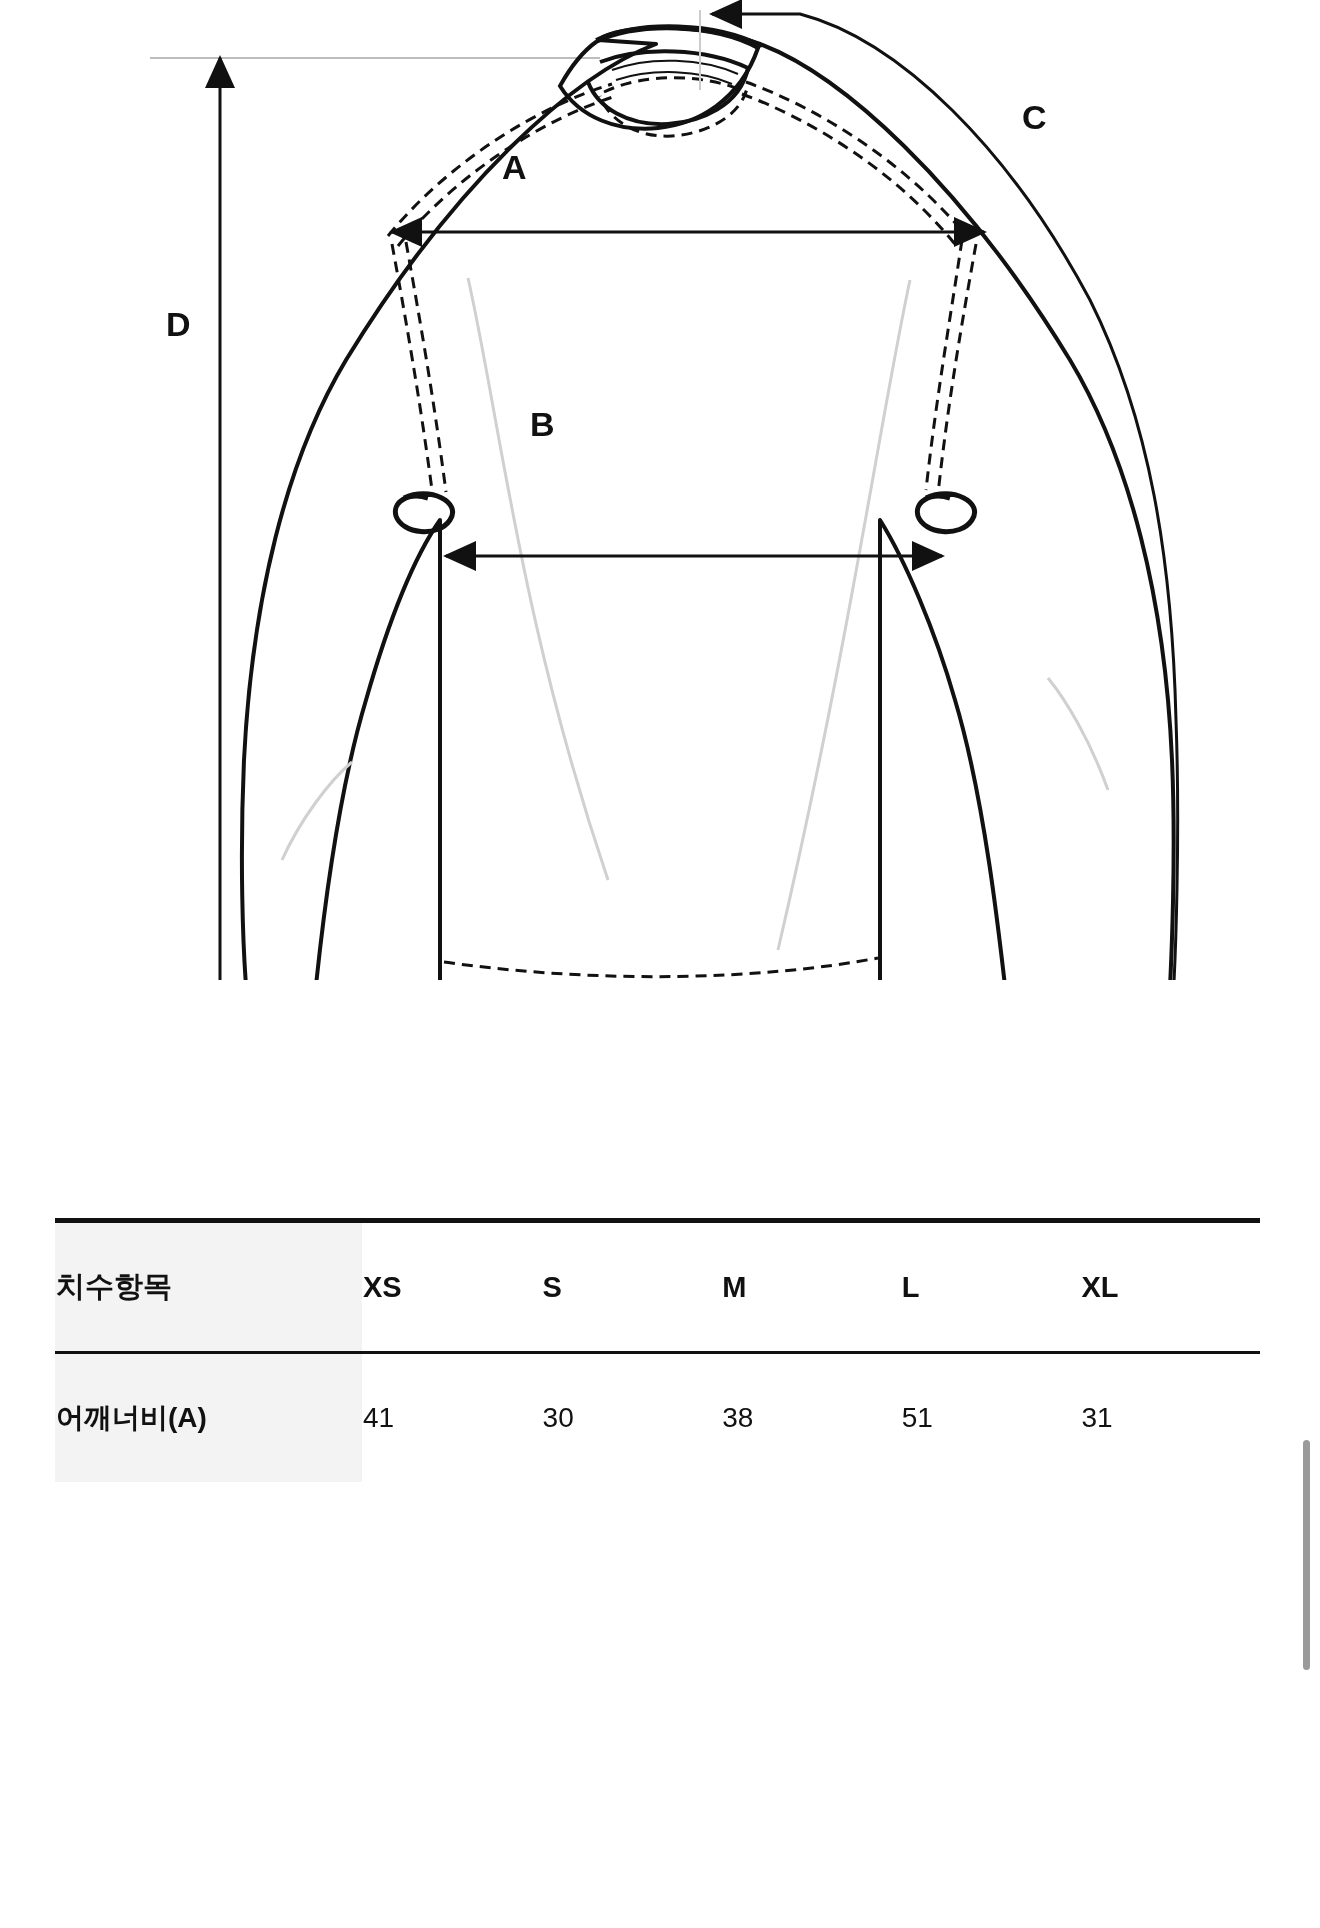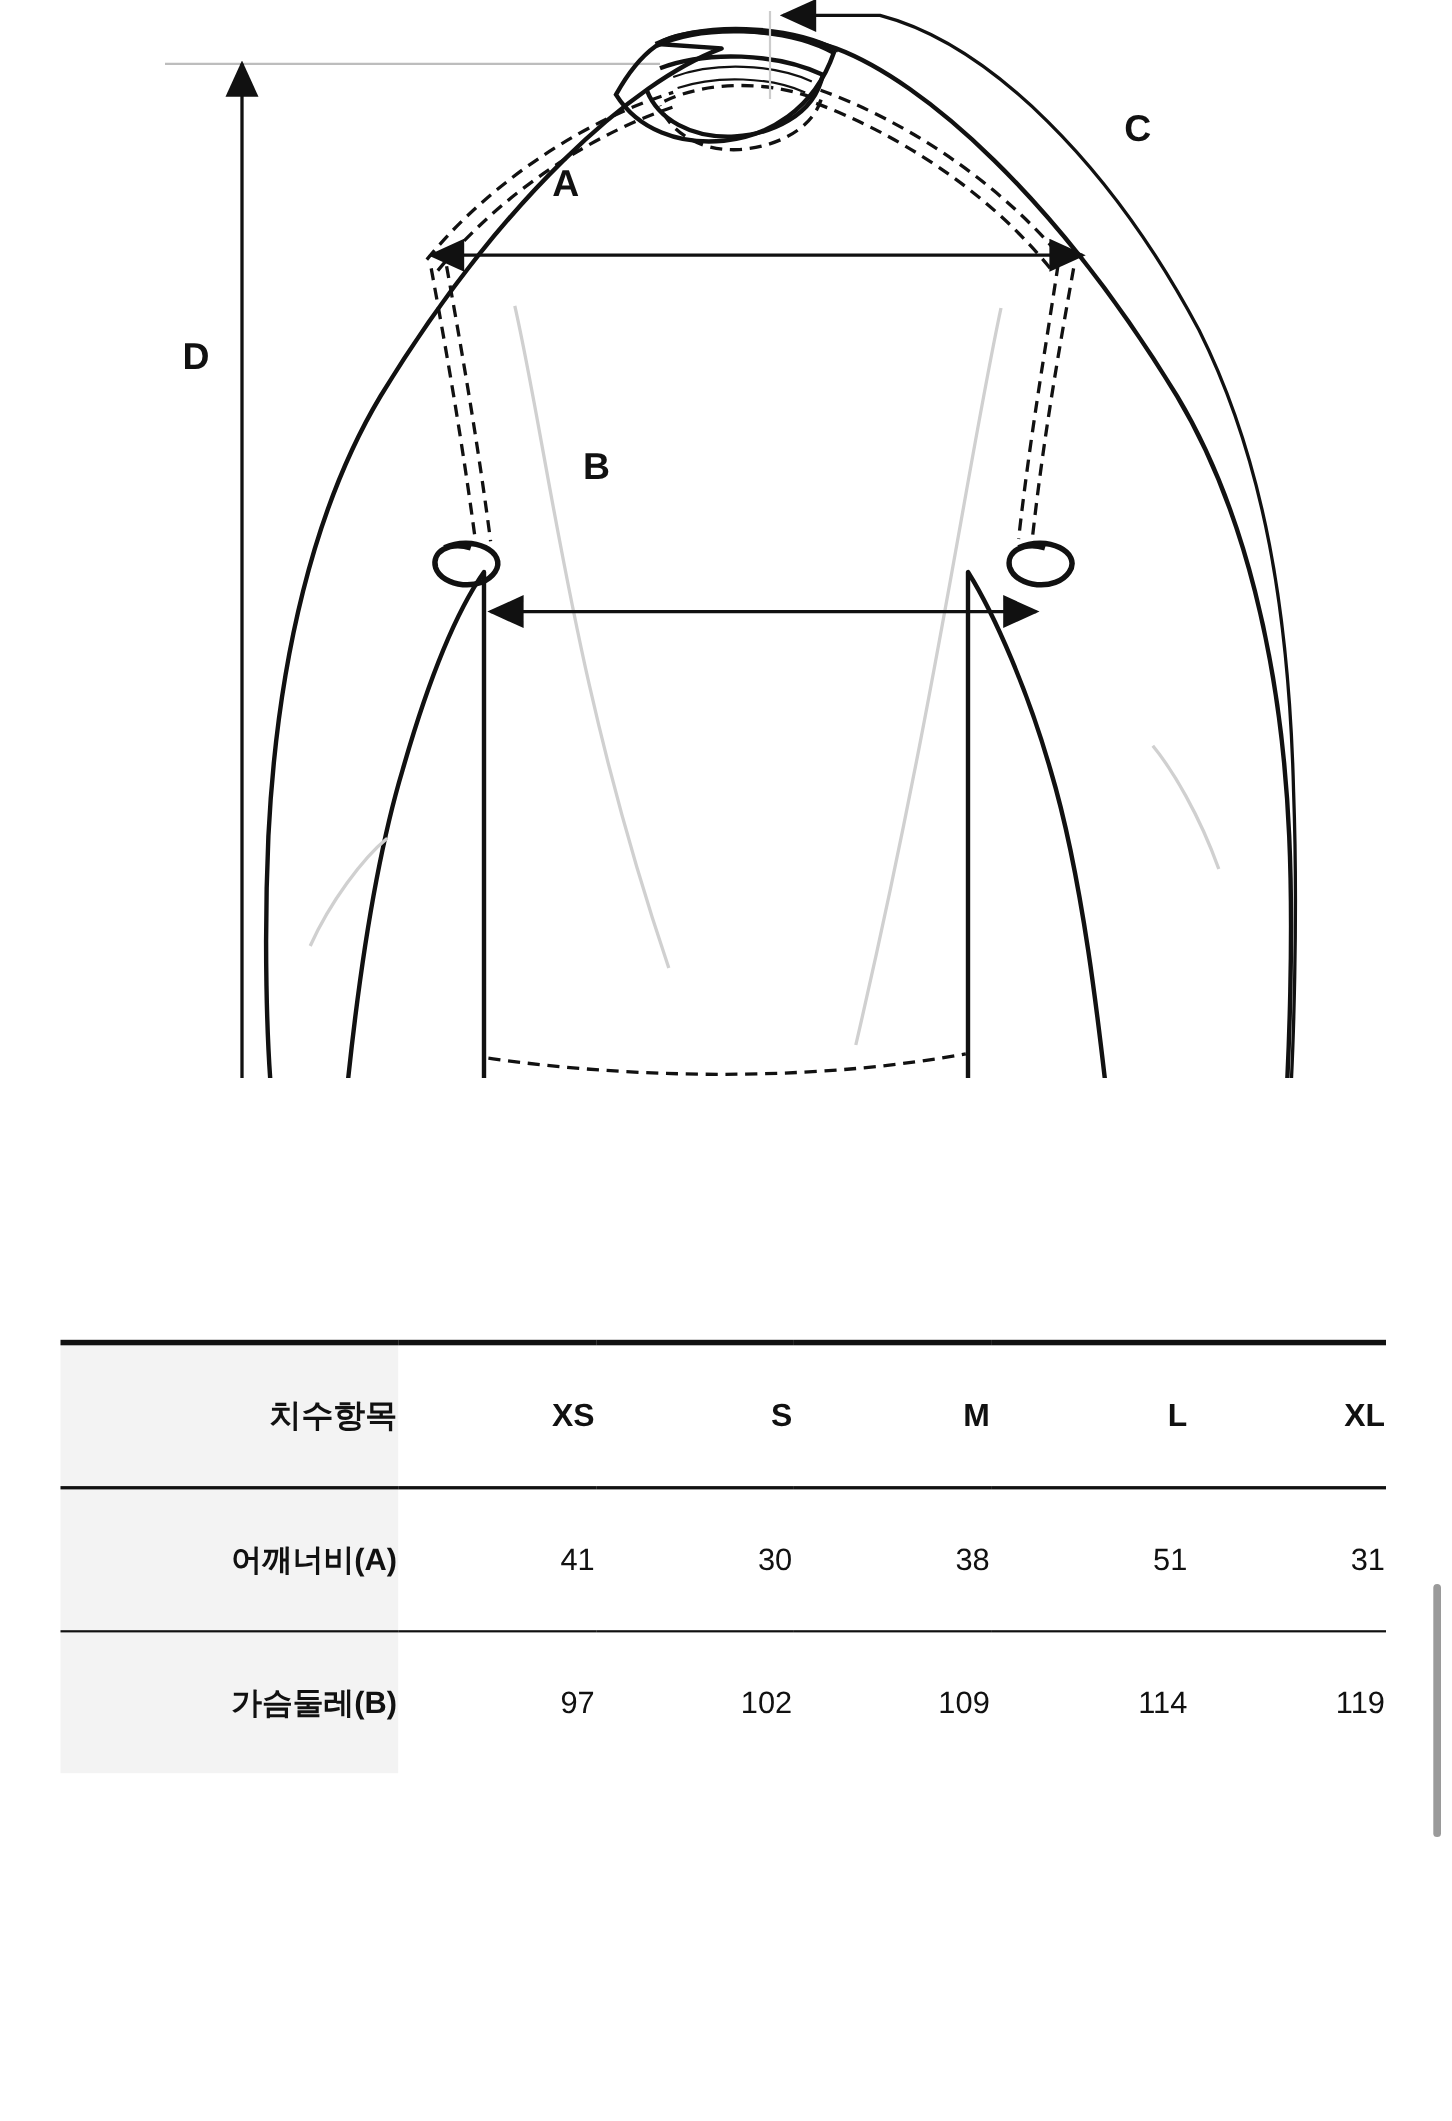--- a/index.html
+++ b/index.html
@@ -49,21 +49,21 @@
     width: 1205px;
   }
   table.size-table {
     border-collapse: collapse;
     width: 1205px;
     table-layout: fixed;
   }
   table.size-table th,
   table.size-table td {
     border: none;
-    text-align: right;
+    text-align: left;
     vertical-align: middle;
     font-family: "Liberation Sans", sans-serif;
   }
   
   table.size-table thead tr {
     border-top: 5px solid #111111;
   }
   table.size-table thead th {
     height: 126px;
     font-size: 29px;
@@ -233,27 +233,19 @@
       </thead>
       <tbody>
         <tr>
           <td class="label-cell">어깨너비(A)</td>
           <td>41</td>
           <td>30</td>
           <td>38</td>
           <td>51</td>
           <td>31</td>
         </tr>
-        <tr>
-          <td class="label-cell">가슴둘레(B)</td>
-          <td>97</td>
-          <td>102</td>
-          <td>109</td>
-          <td>114</td>
-          <td>119</td>
-        </tr>
       </tbody>
     </table>
   </div>
 
   <div class="scrollbar-track"></div>
 
 </div>
 
 </body></html>

